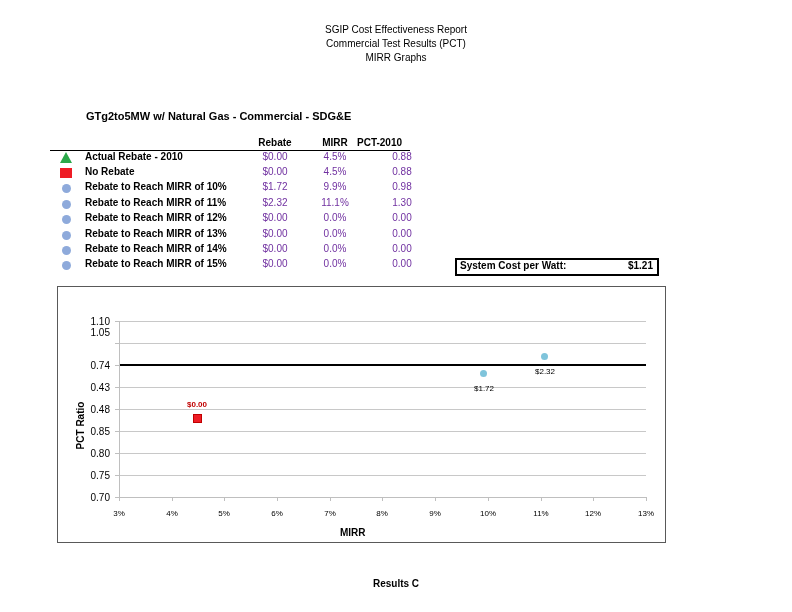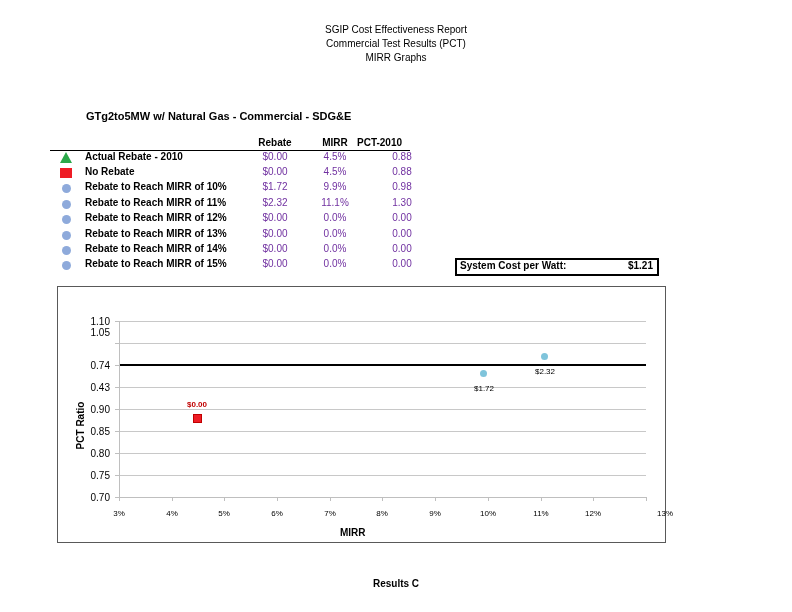--- a/index.html
+++ b/index.html
@@ -135,21 +135,21 @@
 <div class="ytickmark" style="top:409px"></div>
 <div class="ytickmark" style="top:431px"></div>
 <div class="ytickmark" style="top:453px"></div>
 <div class="ytickmark" style="top:475px"></div>
 <div class="ytickmark" style="top:497px"></div>
 
 <div class="ytick" style="top:316px">1.10</div>
 <div class="ytick" style="top:327px">1.05</div>
 <div class="ytick" style="top:360px">0.74</div>
 <div class="ytick" style="top:382px">0.43</div>
-<div class="ytick" style="top:404px">0.90</div>
+<div class="ytick" style="top:404px">0.48</div>
 <div class="ytick" style="top:426px">0.85</div>
 <div class="ytick" style="top:448px">0.80</div>
 <div class="ytick" style="top:470px">0.75</div>
 <div class="ytick" style="top:492px">0.70</div>
 
 <div class="xtickmark" style="left:119px"></div>
 <div class="xtickmark" style="left:172px"></div>
 <div class="xtickmark" style="left:224px"></div>
 <div class="xtickmark" style="left:277px"></div>
 <div class="xtickmark" style="left:330px"></div>
@@ -163,21 +163,21 @@
 <div class="xtick" style="left:104px">3%</div>
 <div class="xtick" style="left:157px">4%</div>
 <div class="xtick" style="left:209px">5%</div>
 <div class="xtick" style="left:262px">6%</div>
 <div class="xtick" style="left:315px">7%</div>
 <div class="xtick" style="left:367px">8%</div>
 <div class="xtick" style="left:420px">9%</div>
 <div class="xtick" style="left:473px">10%</div>
 <div class="xtick" style="left:526px">11%</div>
 <div class="xtick" style="left:578px">12%</div>
-<div class="xtick" style="left:650px">13%</div>
+<div class="xtick" style="left:631px">13%</div>
 
 <div class="abs axis-title-x">MIRR</div>
 <div class="abs axis-title-y">PCT Ratio</div>
 
 <div class="pt-sq" style="left:193px;top:414px"></div>
 <div class="pt-label pt-label-red" style="left:177px;top:400px">$0.00</div>
 
 <div class="pt-dot" style="left:480px;top:370px"></div>
 <div class="pt-label" style="left:464px;top:384px">$1.72</div>
 

